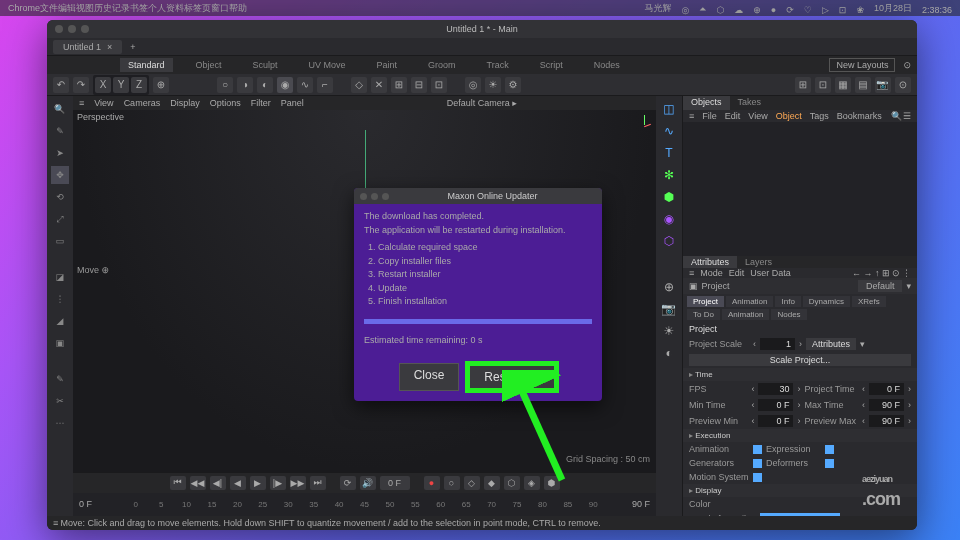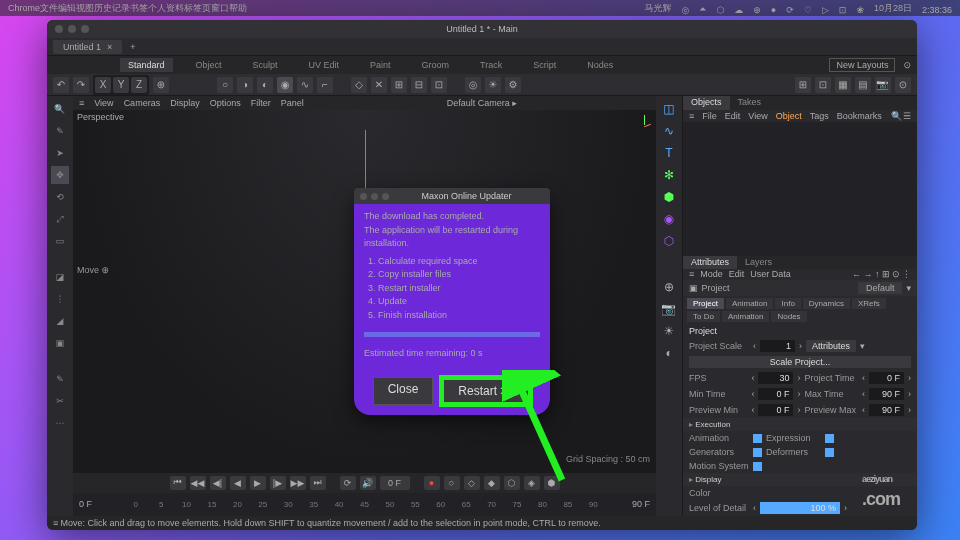--- a/index.html
+++ b/index.html
@@ -69,21 +69,21 @@
 .arow .lbl{width:60px;color:#999}
 .arow .val{background:#1a1a1c;padding:1px 4px;min-width:35px;text-align:right;color:#ddd}
 .arow .unit{background:#3a3a3e;padding:1px 6px;color:#ddd}
 .asec{padding:2px 6px;font-size:8px;color:#ccc;background:#2e2e32}
 .asec::before{content:"▸ ";color:#888}
 .atabs2{display:flex;flex-wrap:wrap;padding:2px 4px;gap:2px}
 .atab2{padding:1px 6px;font-size:8px;background:#333338;color:#aaa}
 .atab2.active{background:#4a4a55;color:#fff}
 .chk{width:9px;height:9px;background:#5af;display:inline-block}
 .statusbar{height:14px;background:#262628;display:flex;align-items:center;padding:0 6px;font-size:8px;color:#888}
-.dialog{position:absolute;left:307px;top:168px;width:196px;background:#6d28d9;border-radius:16px;box-shadow:0 6px 20px rgba(0,0,0,0.6)}
+.dialog{position:absolute;left:307px;top:168px;width:248px;background:#4c1d95;border-radius:4px;box-shadow:0 6px 20px rgba(0,0,0,0.6)}
 .dtitle{height:16px;display:flex;align-items:center;padding:0 6px;background:#3a3a3e;border-radius:4px 4px 0 0}
 .dtitle .traffic{display:flex;gap:4px}
 .dtitle .traffic i{width:7px;height:7px;background:#555;border-radius:50%}
 .dtitle .dt{flex:1;text-align:center;font-size:9px;color:#ccc}
 .dbody{padding:6px 10px;font-size:8px;color:#aaa;line-height:1.5}
 .dprog{height:5px;background:#6a6ae8;margin:4px 10px}
 .dbtns{display:flex;justify-content:center;gap:8px;padding:10px}
 .dbtn{padding:4px 14px;background:#3a3a3e;border:1px solid #555;font-size:12px;color:#ddd;cursor:pointer}
 .highlight{border:3px solid #2e2;outline:2px solid #2e2}
 .arrow{position:absolute;left:455px;top:350px;pointer-events:none}
@@ -138,21 +138,21 @@
         <span>Untitled 1</span>
         <span>×</span>
       </div>
     <span class="plus" style="margin-left:8px">+</span>
   </div>
   <div class="layoutbar">
     <div class="layouts">
       <div class="lt active">Standard</div>
       <div class="lt">Object</div>
       <div class="lt">Sculpt</div>
-      <div class="lt">UV Edit</div>
+      <div class="lt">UV Move</div>
       <div class="lt">Paint</div>
       <div class="lt">Groom</div>
       <div class="lt">Track</div>
       <div class="lt">Script</div>
       <div class="lt">Nodes</div>
     </div>
     <div class="rightctl">
       <span style="border:1px solid #555;padding:1px 6px">New Layouts</span>
       <span>⊙</span>
     </div>
@@ -343,20 +343,21 @@
           <span class="lbl">Project Scale</span>
           <span>‹</span>
             <span class="val">1</span>
             <span>›</span>
           <span class="unit">Attributes</span>
             <span>▾</span>
         </div>
         <div class="arow">
             <span class="unit" style="width:100%;text-align:center">Scale Project...</span>
           </div>
+        <div class="asec">Time</div>
         <div class="arow">
             <span class="lbl">FPS</span>
             <span>‹</span>
             <span class="val">30</span>
             <span>›</span>
             <span class="lbl" style="width:55px">Project Time</span>
             <span>‹</span>
             <span class="val">0 F</span>
             <span>›</span>
           </div>

